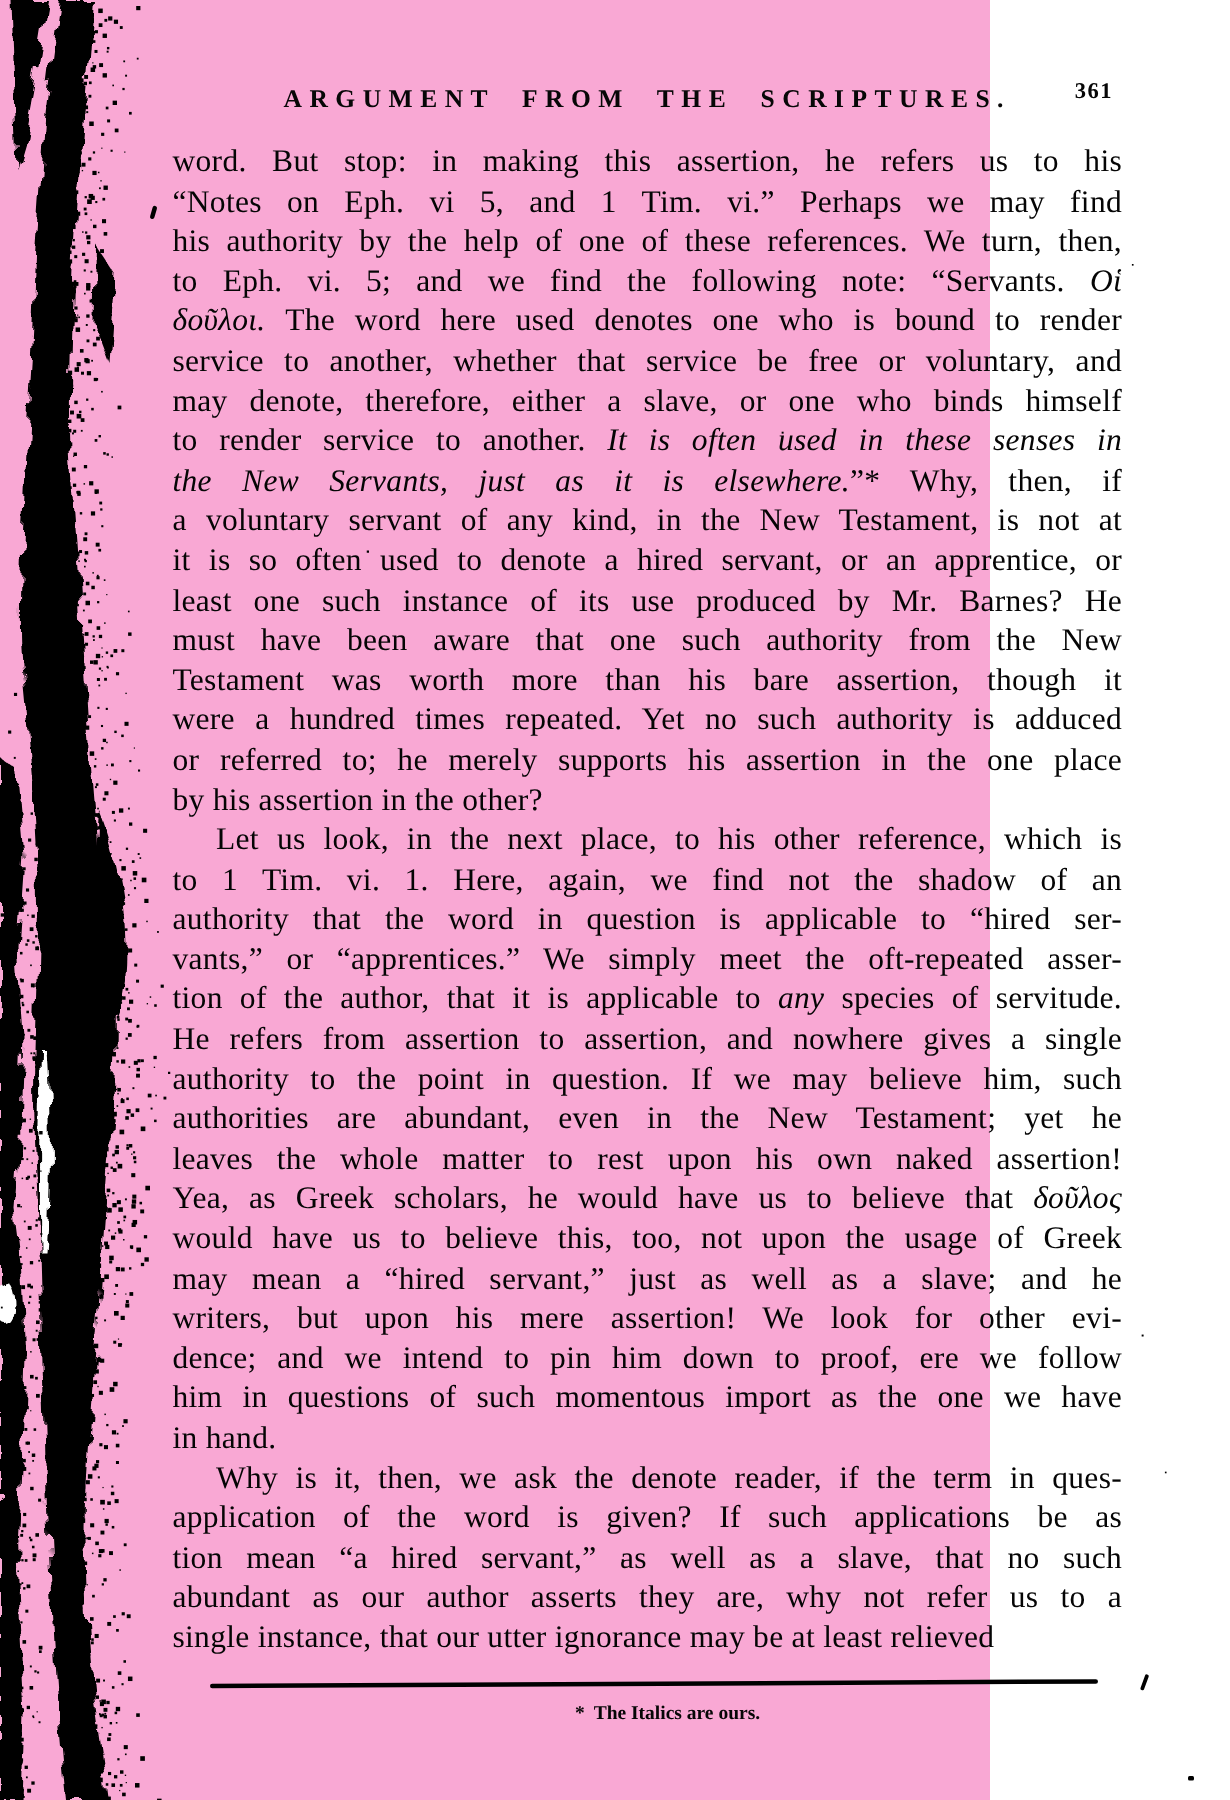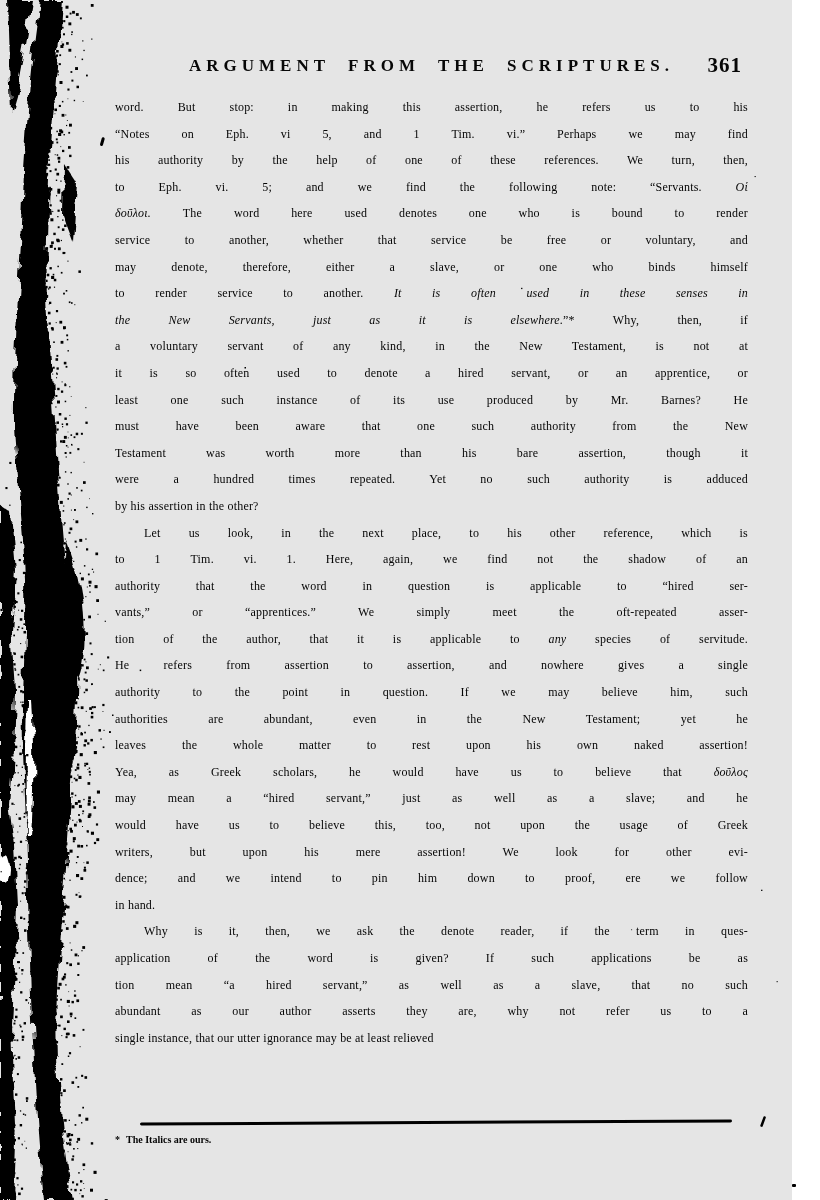--- a/index.html
+++ b/index.html
@@ -4,48 +4,48 @@
 <style>
   html, body { margin: 0; padding: 0; }
   body {
     width: 820px; height: 1200px;
     background: #ffffff;
     font-family: "Liberation Serif", "DejaVu Serif", serif;
     overflow: hidden;
   }
   .page {
     position: relative;
-    width: 792px; height: 1200px;
-    background: #e5e5e5;
+    width: 660px; height: 1200px;
+    background: #f9a8d4;
     color: #060606;
   }
   #artifact-svg {
     position: absolute; left: 0; top: 0;
     pointer-events: none;
   }
   .header {
     position: absolute; top: 56px; left: 115px; width: 633px; height: 26px;
   }
   .running-title {
     text-align: center;
     font-weight: bold;
     font-size: 17px;
     letter-spacing: 5px;
     word-spacing: 9px;
     color: #070707;
   }
   .folio {
     position: absolute; right: 6px; top: -3px;
     font-weight: bold;
-    font-size: 21px;
+    font-size: 15px;
     letter-spacing: 1px;
   }
   .body-text {
     position: absolute; top: 94px; left: 115px; width: 633px;
-    font-size: 12px;
+    font-size: 21px;
     line-height: 26.6px;
     letter-spacing: 0.2px;
     color: #050505;
   }
   .paragraph { margin: 0; }
   .line {
     text-align: justify;
     text-align-last: justify;
     white-space: normal;
     height: 26.6px;
@@ -56,23 +56,23 @@
   .line i { }
   .footnote-rule {
     position: absolute; left: 140px; top: 1121px;
     width: 592px; height: 3px;
     background: #000;
     border-radius: 2px;
     transform: rotate(-0.3deg);
   }
   .footnote {
     position: absolute; top: 1134px; left: 115px; width: 660px;
-    text-align: left;
+    text-align: center;
     font-weight: bold;
-    font-size: 10px;
+    font-size: 13px;
     color: #060606;
   }
   .footnote .fn-marker { margin-right: 6px; }
 </style>
 </head>
 <body>
 
 <div class="page">
 
   <svg id="artifact-svg" width="820" height="1200" viewBox="0 0 820 1200">
@@ -1296,37 +1296,39 @@
         <div class="line">service to another, whether that service be free or voluntary, and</div>
         <div class="line">may denote, therefore, either a slave, or one who binds himself</div>
         <div class="line">to render service to another. <i>It is often used in these senses in</i></div>
         <div class="line"><i>the New Servants, just as it is elsewhere.</i>”* Why, then, if</div>
         <div class="line">a voluntary servant of any kind, in the New Testament, is not at</div>
         <div class="line">it is so often used to denote a hired servant, or an apprentice, or</div>
         <div class="line">least one such instance of its use produced by Mr. Barnes? He</div>
         <div class="line">must have been aware that one such authority from the New</div>
         <div class="line">Testament was worth more than his bare assertion, though it</div>
         <div class="line">were a hundred times repeated. Yet no such authority is adduced</div>
+        <div class="line">or referred to; he merely supports his assertion in the one place</div>
         <div class="line last">by his assertion in the other?</div>
       </div>
       <div class="paragraph">
         <div class="line first">Let us look, in the next place, to his other reference, which is</div>
         <div class="line">to 1 Tim. vi. 1. Here, again, we find not the shadow of an</div>
         <div class="line">authority that the word in question is applicable to “hired ser-</div>
         <div class="line">vants,” or “apprentices.” We simply meet the oft-repeated asser-</div>
         <div class="line">tion of the author, that it is applicable to <i>any</i> species of servitude.</div>
         <div class="line">He refers from assertion to assertion, and nowhere gives a single</div>
         <div class="line">authority to the point in question. If we may believe him, such</div>
         <div class="line">authorities are abundant, even in the New Testament; yet he</div>
         <div class="line">leaves the whole matter to rest upon his own naked assertion!</div>
         <div class="line">Yea, as Greek scholars, he would have us to believe that <i>δοῦλος</i></div>
+        <div class="line">would have us to believe this, too, not upon the usage of Greek</div>
         <div class="line">may mean a “hired servant,” just as well as a slave; and he</div>
-        <div class="line">would have us to believe this, too, not upon the usage of Greek</div>
         <div class="line">writers, but upon his mere assertion! We look for other evi-</div>
         <div class="line">dence; and we intend to pin him down to proof, ere we follow</div>
+        <div class="line">him in questions of such momentous import as the one we have</div>
         <div class="line last">in hand.</div>
       </div>
       <div class="paragraph">
         <div class="line first">Why is it, then, we ask the denote reader, if the term in ques-</div>
         <div class="line">application of the word is given? If such applications be as</div>
         <div class="line">tion mean “a hired servant,” as well as a slave, that no such</div>
         <div class="line">abundant as our author asserts they are, why not refer us to a</div>
         <div class="line last">single instance, that our utter ignorance may be at least relieved</div>
       </div>
     </div>

